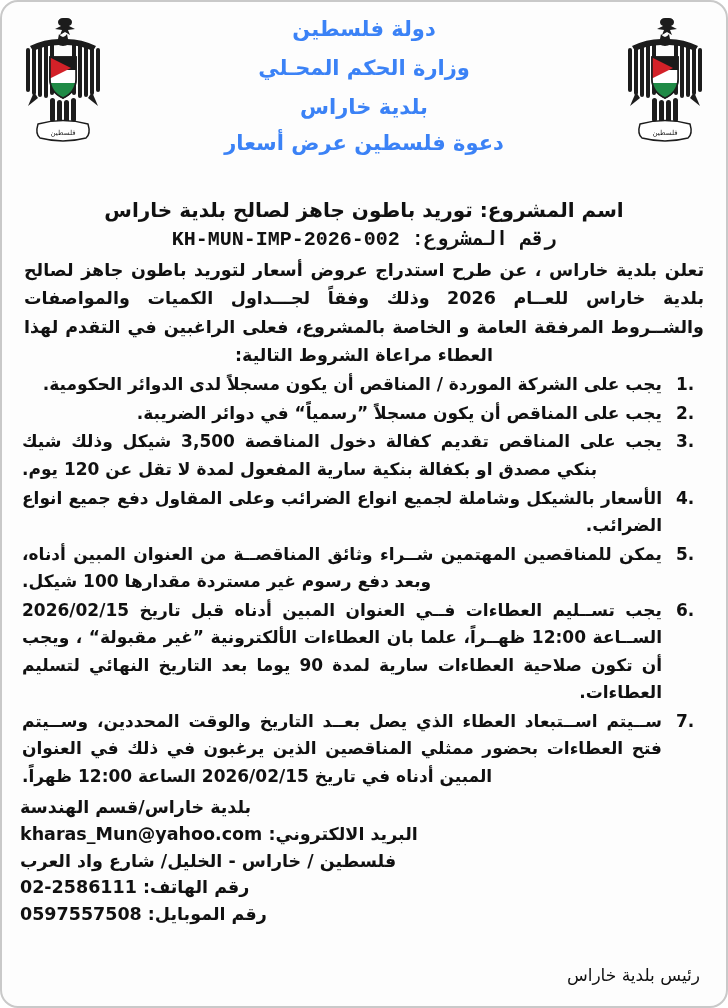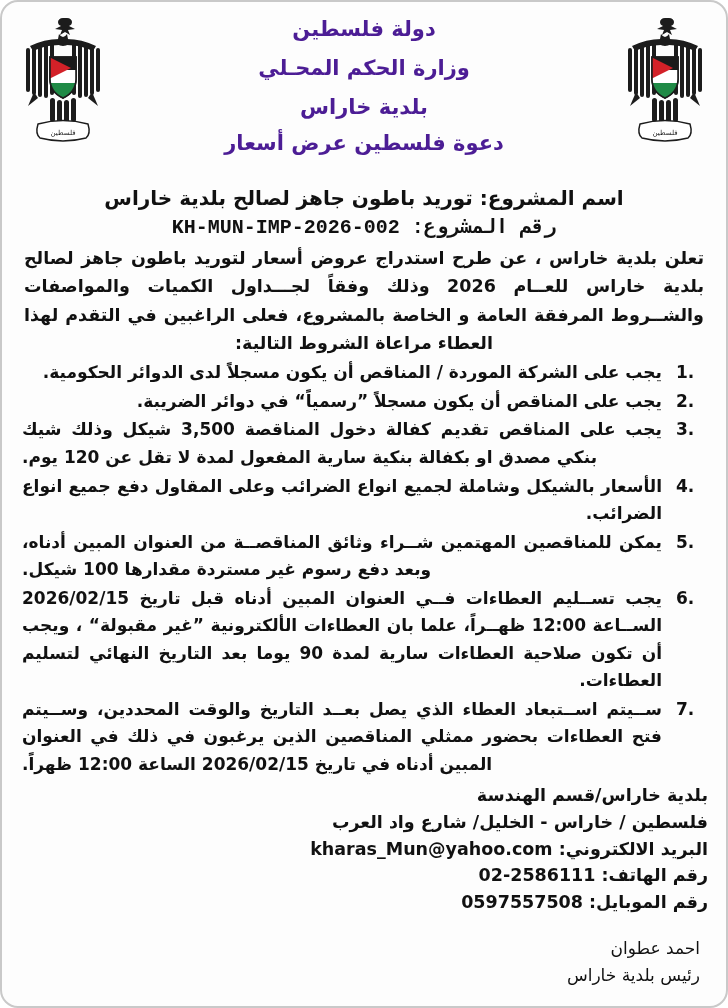--- a/index.html
+++ b/index.html
@@ -45,32 +45,32 @@
   }
   .emblem svg { display: block; width: 100%; height: 100%; }
 
   .header-titles {
     flex: 1 1 auto;
     text-align: center;
     padding-top: 6px;
   }
   .header-titles div {
     font-weight: bold;
-    color: #4c1d95;
+    color: #3b82f6;
     line-height: 1.05;
   }
   .ht1 { font-size: 21px; margin-bottom: 17px; letter-spacing: -0.2px; }
   .ht2 { font-size: 21px; margin-bottom: 17px; letter-spacing: -0.2px; }
   .ht3 { font-size: 21px; margin-bottom: 14px; letter-spacing: -0.2px; }
   .ht4 { font-size: 21px; letter-spacing: -0.3px; }
 
   
   .project-block {
     text-align: center;
-    margin-top: 6px;
+    margin-top: 18px;
   }
   .project-name {
     font-size: 20px;
     font-weight: bold;
     line-height: 1.25;
     margin-bottom: 4px;
   }
   .project-no {
     font-size: 20px;
     font-weight: bold;
@@ -119,21 +119,21 @@
   .cond-text {
     flex: 1 1 auto;
     text-align: justify;
     text-align-last: right;
     letter-spacing: -0.1px;
   }
   .cond-text.lastcenter { text-align-last: left; }
 
   
   .contact {
-    text-align: right;
+    text-align: left;
     margin-top: 4px;
   }
   .contact div {
     font-size: 17.5px;
     font-weight: bold;
     line-height: 1.52;
   }
   .contact .ltr {
     direction: ltr;
     unicode-bidi: embed;
@@ -319,33 +319,32 @@
 
     <div class="cond-row">
       <div class="cond-num">7.</div>
       <div class="cond-text lastcenter">ســيتم اســتبعاد العطاء الذي يصل بعــد التاريخ والوقت المحددين، وســيتم فتح العطاءات بحضور ممثلي المناقصين الذين يرغبون في ذلك في العنوان المبين أدناه في تاريخ 2026/02/15 الساعة 12:00 ظهراً.</div>
     </div>
 
   </div>
 
   <div class="contact">
     <div>بلدية خاراس/قسم الهندسة</div>
-    <div>فلسطين / خاراس - الخليل/ شارع واد العرب</div>
     <div>
       <span>البريد الالكتروني:</span>
       <span class="ltr">kharas_Mun@yahoo.com</span>
     </div>
+    <div>فلسطين / خاراس - الخليل/ شارع واد العرب</div>
     <div>
       <span>رقم الهاتف:</span>
       <span class="ltr">02-2586111</span>
     </div>
     <div>
       <span>رقم الموبايل:</span>
       <span class="ltr">0597557508</span>
     </div>
   </div>
 
   <div class="signature">
-    <div>احمد عطوان</div>
     <div>رئيس بلدية خاراس</div>
   </div>
 
 </div>
 
 </body></html>

